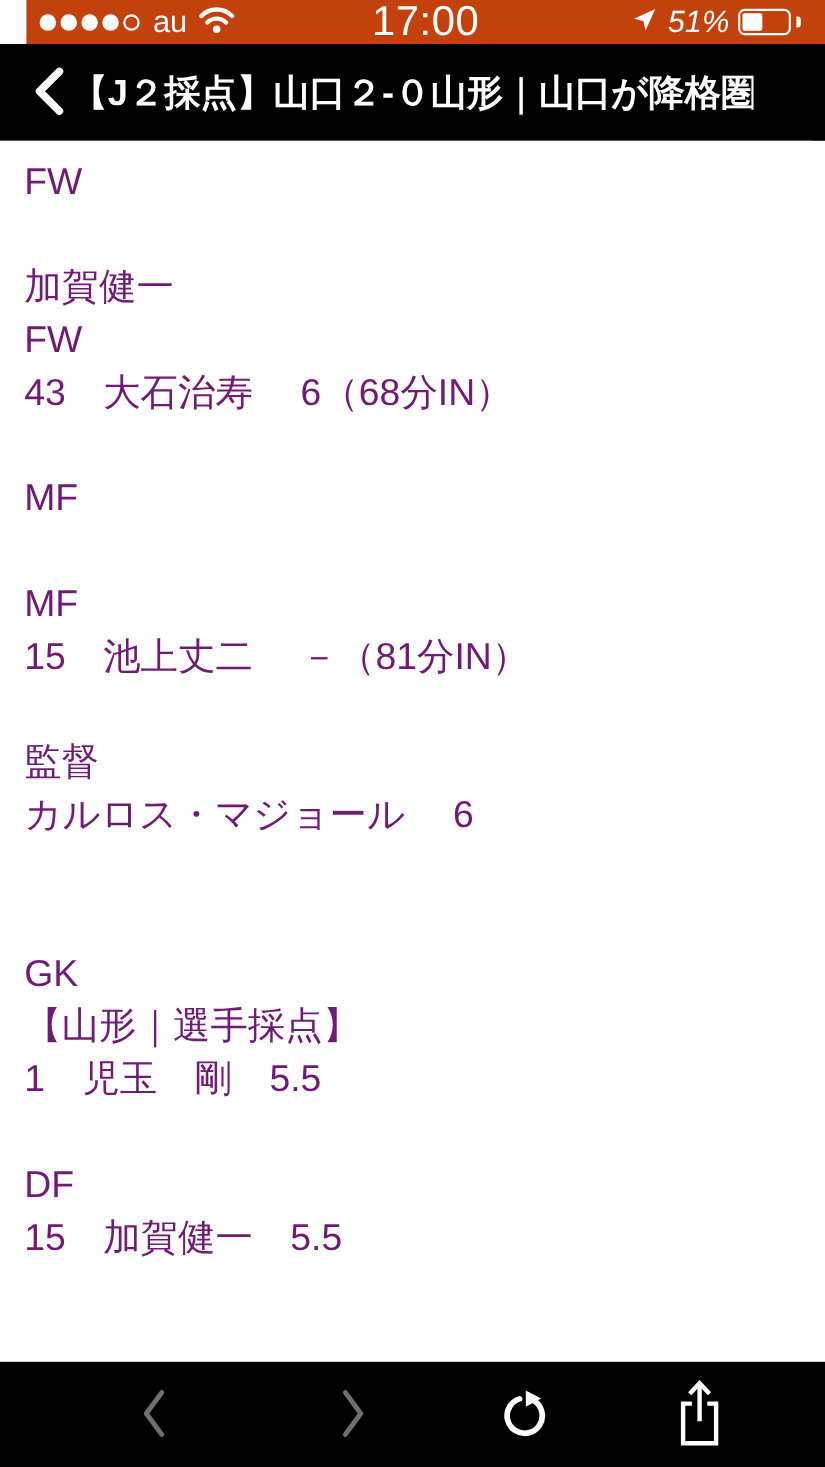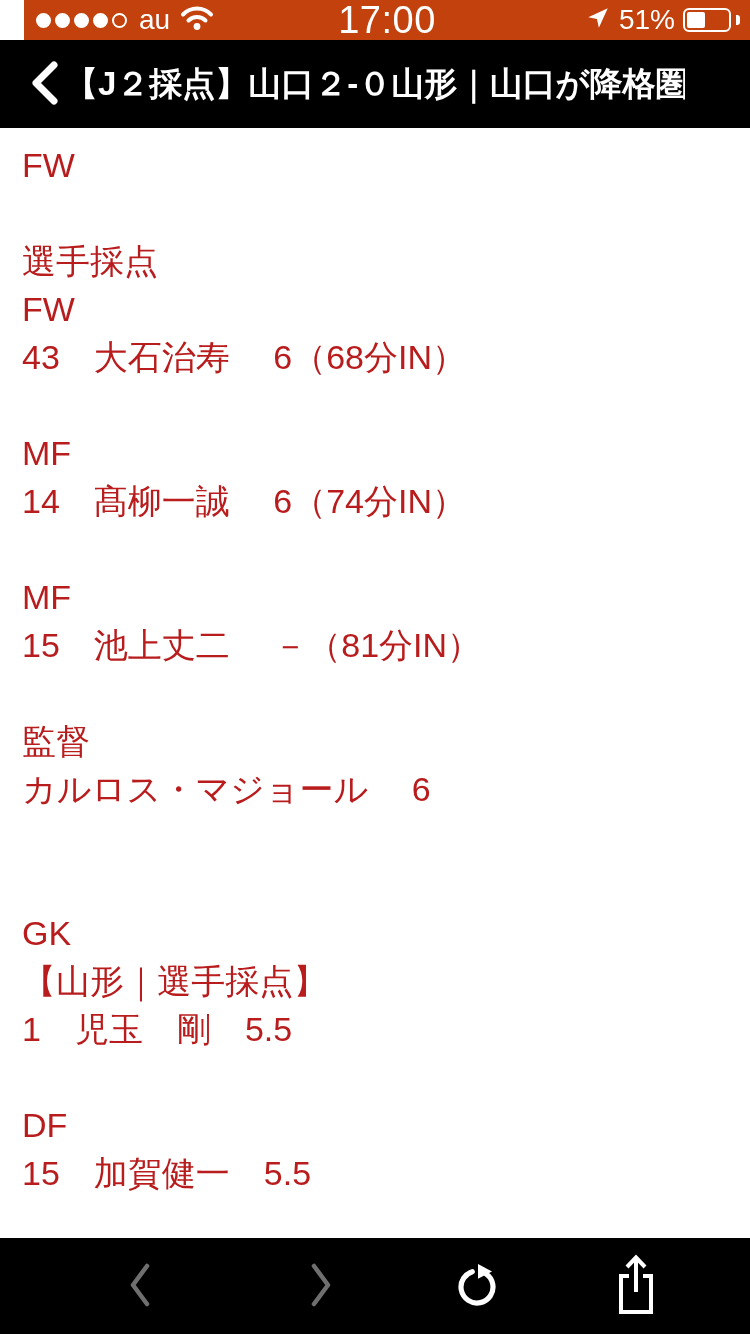--- a/index.html
+++ b/index.html
@@ -12,21 +12,21 @@
     font-family:"Liberation Sans","DejaVu Sans",sans-serif;
   }
   
   .status-bar{
     position:absolute;top:0;left:0;right:0;height:40px;
     background:#c2410c;color:#fff;
     display:flex;align-items:center;margin-left:24px;
   }
   .sb-left{display:flex;align-items:center;gap:10px;padding-left:12px;flex:1;}
   .sb-center{position:absolute;left:0;right:0;text-align:center;font-size:38px;letter-spacing:0.5px;}
-  .sb-right{display:flex;align-items:center;gap:8px;padding-right:4px;flex:1;justify-content:flex-end;}
+  .sb-right{display:flex;align-items:center;gap:8px;padding-right:16px;flex:1;justify-content:flex-end;font-style:italic;}
   .signal{display:flex;align-items:center;gap:4px;}
   .dot{width:15px;height:15px;border-radius:50%;border:2px solid #fff;box-sizing:border-box;}
   .dot.filled{background:#fff;}
   .carrier{font-size:28px;margin-left:2px;}
   .pct{font-size:28px;}
   .battery{position:relative;width:48px;height:24px;border:2px solid #fff;border-radius:6px;box-sizing:border-box;margin-right:4px;}
   .battery-fill{position:absolute;left:2px;top:2px;bottom:2px;background:#fff;border-radius:2px;}
   .battery-nub{width:4px;height:10px;background:#fff;border-radius:0 3px 3px 0;margin-left:-7px;margin-right:6px;}
   
   .nav-bar{
@@ -38,21 +38,21 @@
     position:absolute;left:14px;top:0;bottom:0;width:60px;
     background:none;border:none;display:flex;align-items:center;justify-content:center;cursor:pointer;padding:0;
   }
   .nav-title{
     font-size:33px;font-weight:bold;white-space:nowrap;
     max-width:620px;overflow:hidden;
   }
   
   .content{
     position:absolute;top:128px;left:0;right:12px;height:1110px;
-    background:#fff;color:#b91c1c;
+    background:#fff;color:#701a75;
     padding:13px 24px 0 22px;box-sizing:border-box;
     font-size:34px;line-height:48px;
     overflow:hidden;
   }
   .line{white-space:pre;}
   .dashed-link{
     border-bottom:3px dashed #92a8c3;
     padding-bottom:3px;
     cursor:pointer;
   }
@@ -112,26 +112,25 @@
           <path d="M25 4 L7 22 L25 40" fill="none" stroke="#fff" stroke-width="7" stroke-linecap="round" stroke-linejoin="round"></path>
         </svg>
       </span>
     </button>
     <div class="nav-title">【J２採点】山口２-０山形｜山口が降格圏…</div>
   </div>
 
   <div class="content">
       <div class="line">FW</div>
       <div class="line">&nbsp;</div>
-      <div class="line">選手採点</div>
+      <div class="line">加賀健一</div>
       <div class="line">FW</div>
       <div class="line">43　大石治寿　 6（68分IN）</div>
       <div class="line">&nbsp;</div>
       <div class="line">MF</div>
-      <div class="line">14　髙柳一誠　 6（74分IN）</div>
       <div class="line">&nbsp;</div>
       <div class="line">MF</div>
       <div class="line">15　池上丈二　 －（81分IN）</div>
       <div class="line">&nbsp;</div>
       <div class="line">監督</div>
       <div class="line">カルロス・マジョール　 6</div>
       <div class="line">&nbsp;</div>
       <div class="line">&nbsp;</div>
       <div class="line">GK</div>
       <div class="line">【山形｜選手採点】</div>

